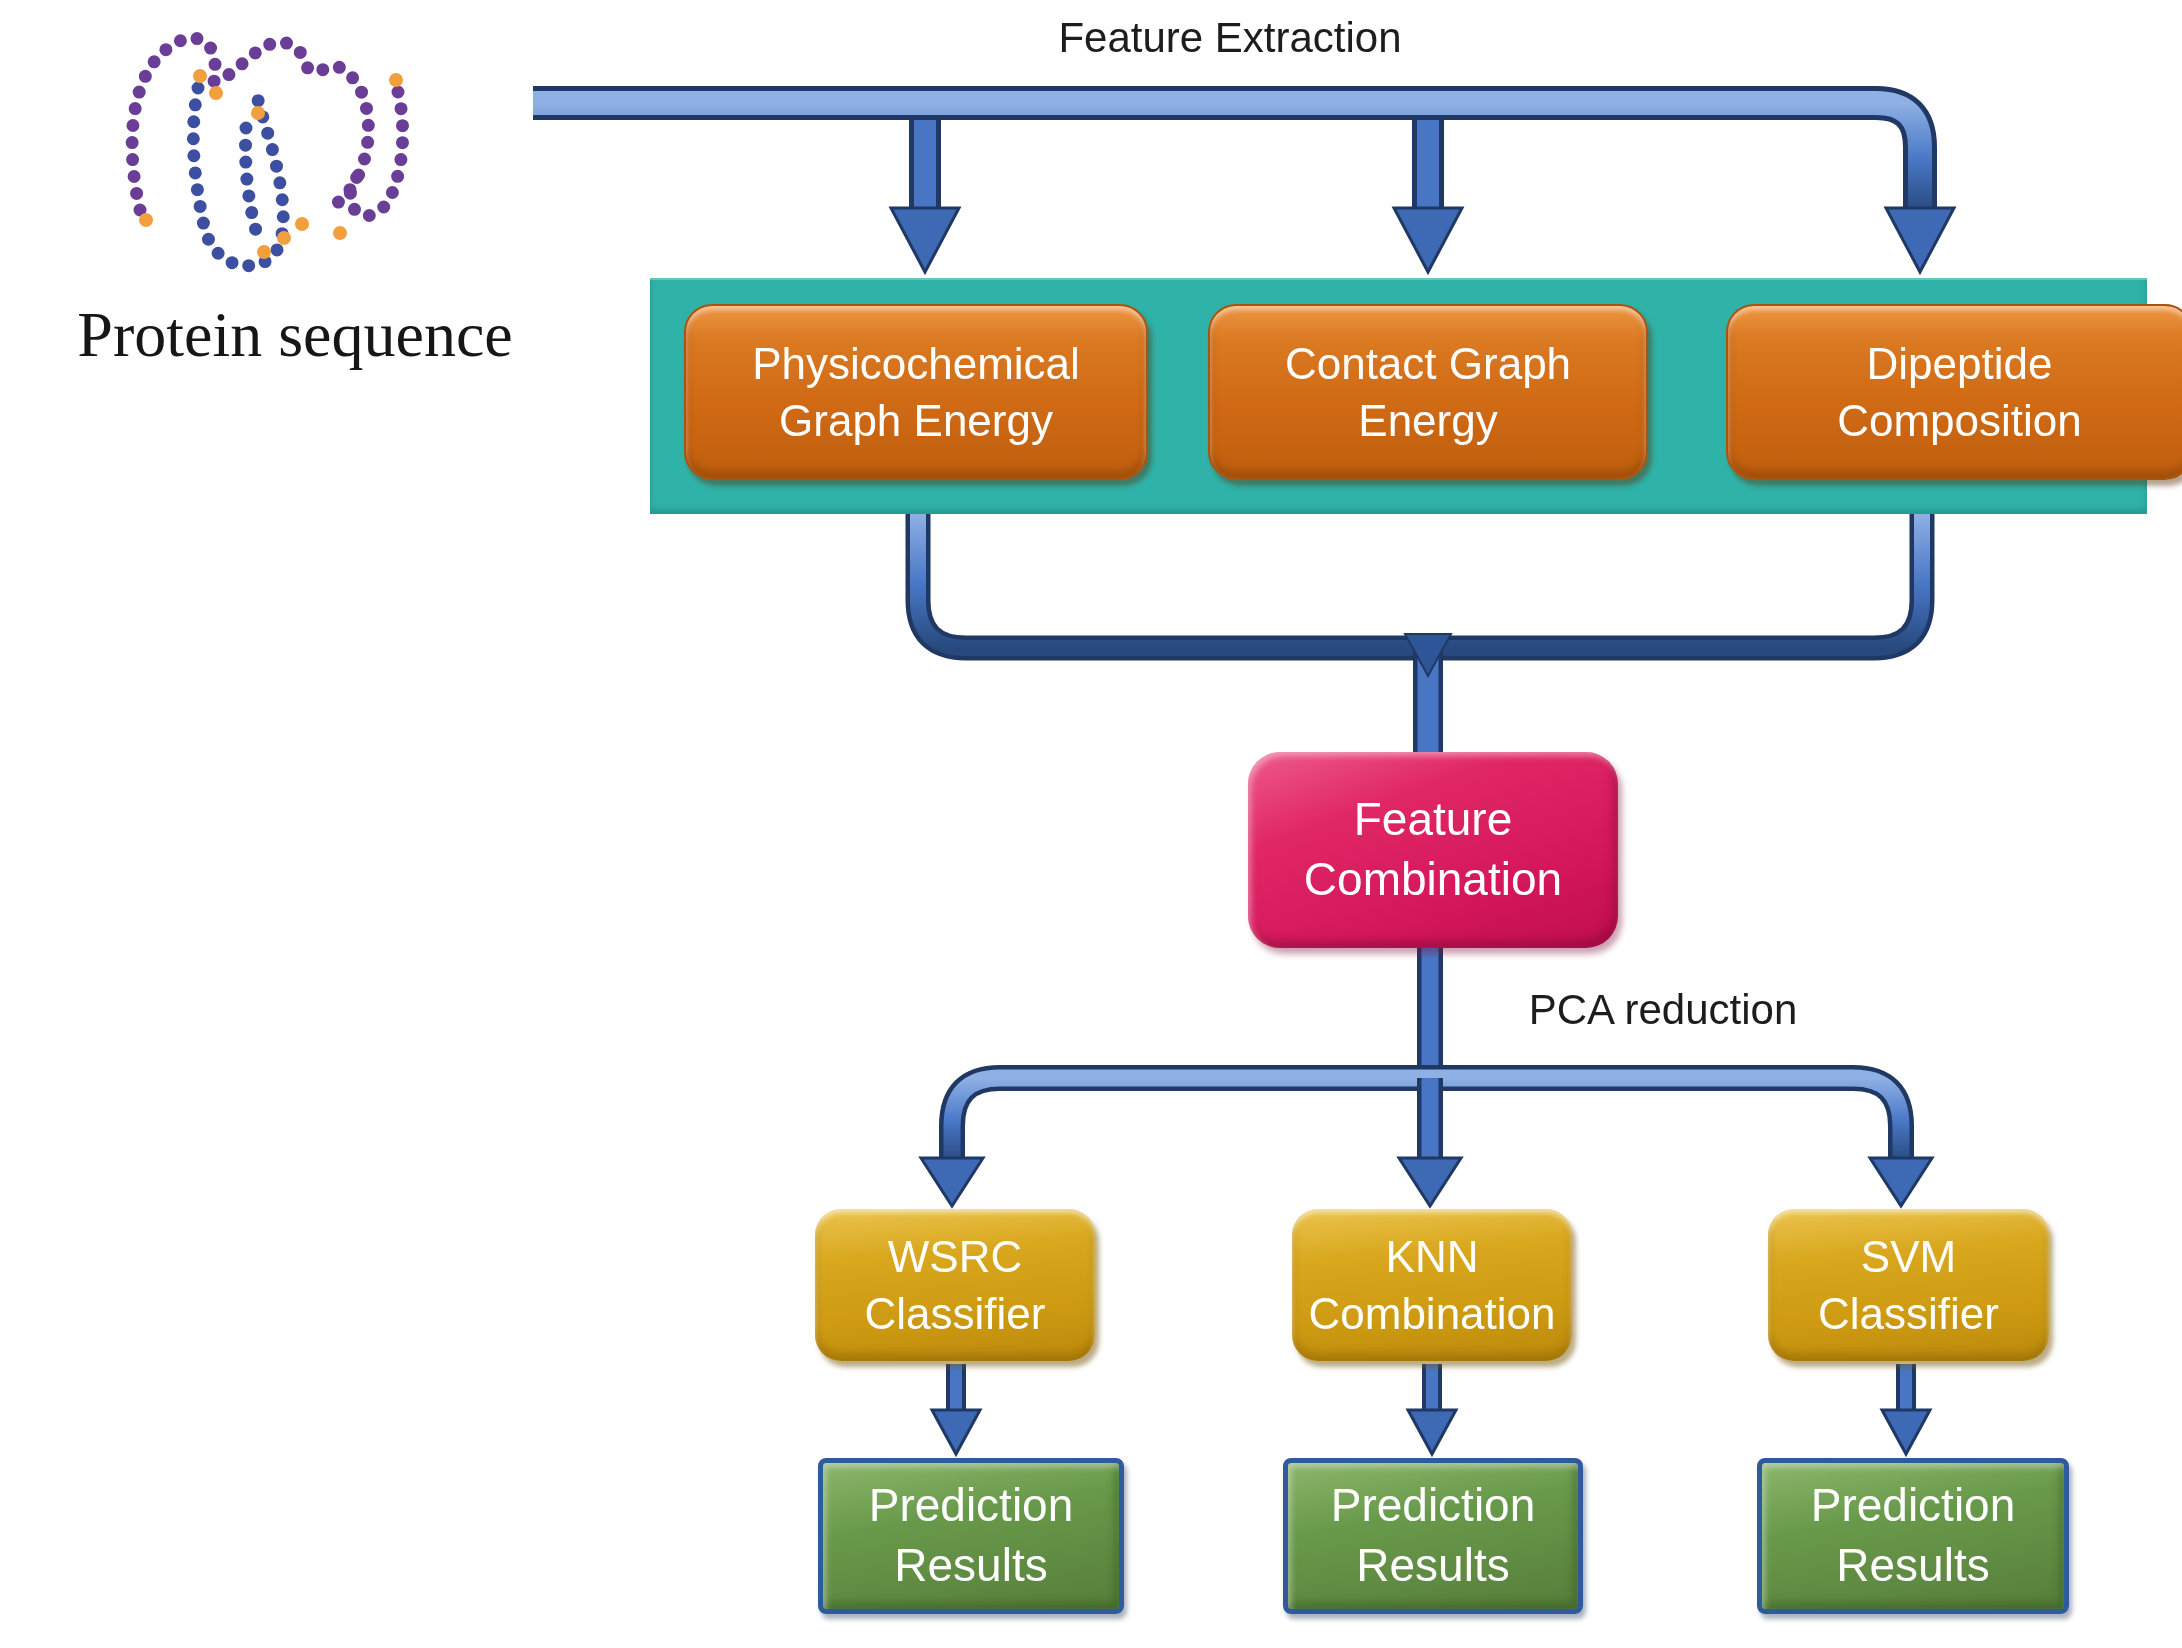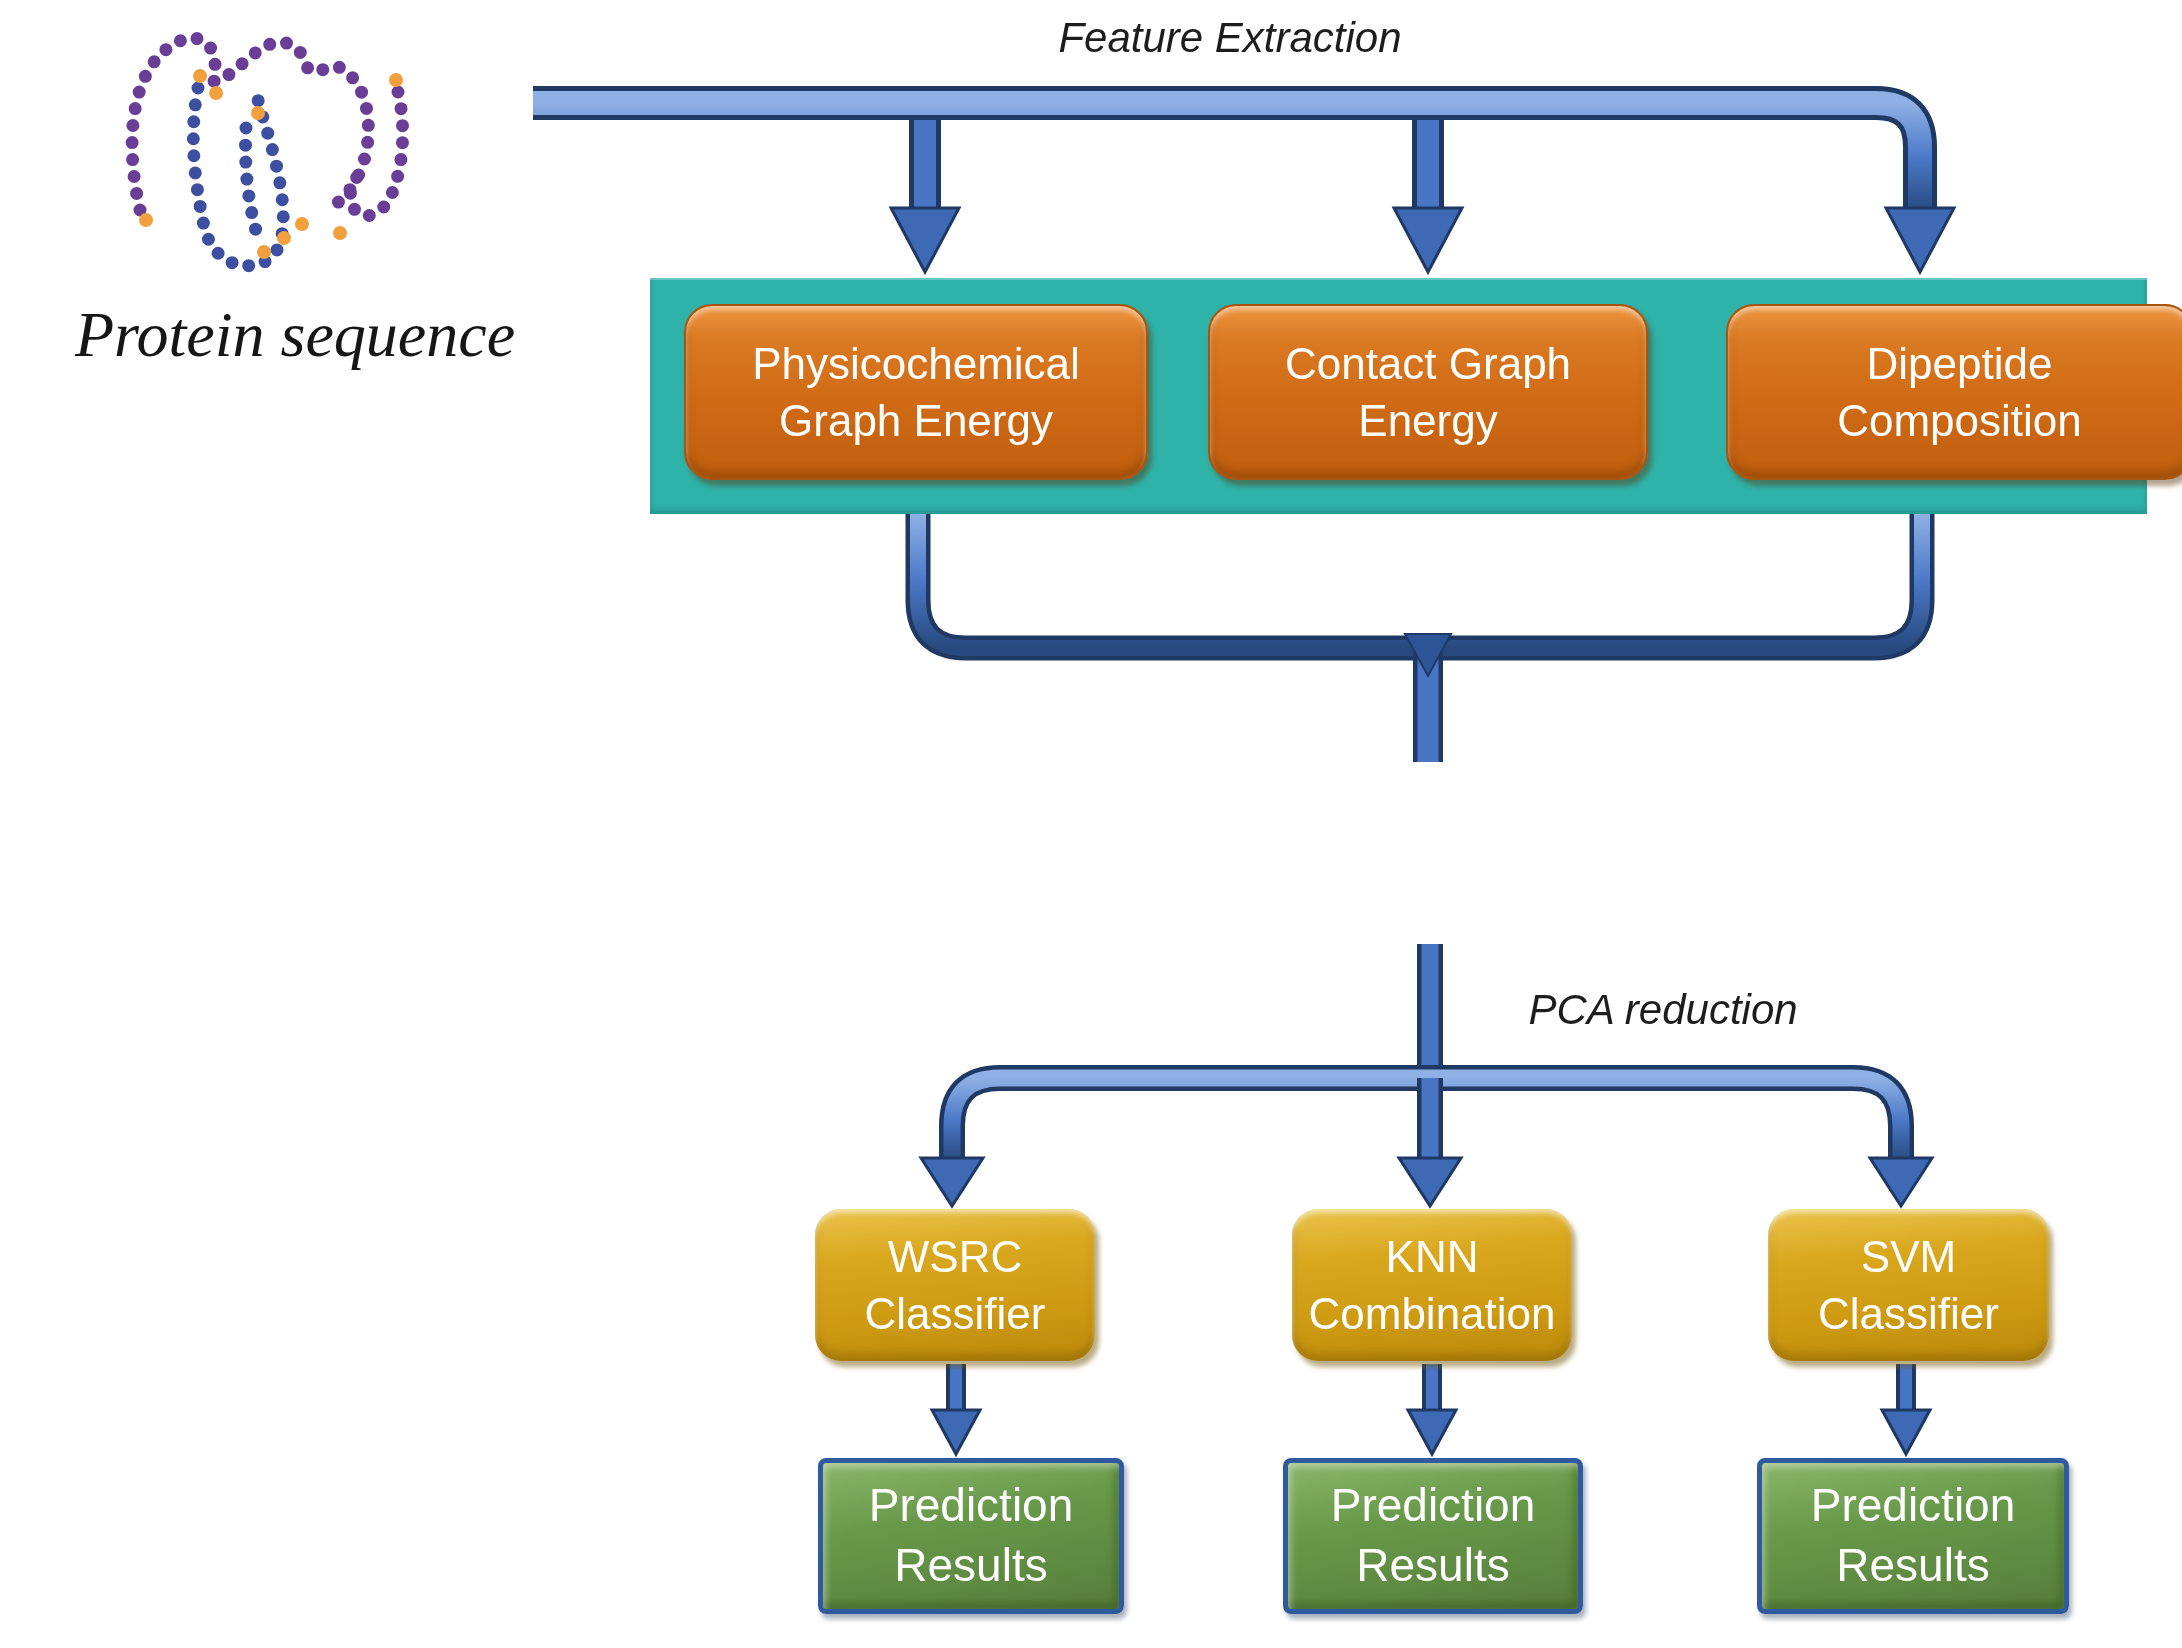--- a/index.html
+++ b/index.html
@@ -23,21 +23,21 @@
                    4px 6px 6px rgba(130,20,60,.4);}
   .yellow{background:linear-gradient(175deg,#EBC44E 0%,#D9A81F 30%,#CD9A12 68%,#BB890B 100%);
           border-radius:26px;font-size:44px;
           box-shadow:inset 0 4px 5px rgba(255,255,255,.55), inset 0 -7px 9px rgba(120,85,0,.4),
                      4px 6px 5px rgba(120,90,10,.5);}
   .green{background:linear-gradient(170deg,#8CB56B 0%,#68994A 38%,#577E3A 100%);
          border:5px solid #2F5B9E;border-radius:8px;font-size:46px;
          box-shadow:inset 3px 4px 6px rgba(255,255,255,.4), inset -4px -6px 8px rgba(30,60,15,.35),
                     3px 5px 5px rgba(40,60,90,.4);}
 
-  .lbl{position:absolute;color:#1d1d1d;text-align:center;white-space:nowrap;font-style:italic;}
+  .lbl{position:absolute;color:#1d1d1d;text-align:center;white-space:nowrap;}
   .lbl-feature{left:940px;top:14px;width:580px;font-size:42px;}
   .lbl-pca{left:1478px;top:986px;width:370px;font-size:42px;}
   .lbl-protein{left:15px;top:298px;width:560px;font-size:64px;
                font-family:"Liberation Serif",serif;color:#161616;}
 
   .b-physico{left:684px;top:304px;width:464px;height:176px;}
   .b-contact{left:1208px;top:304px;width:440px;height:176px;}
   .b-dipept {left:1726px;top:304px;width:467px;height:176px;}
   .b-comb   {left:1248px;top:752px;width:370px;height:196px;}
   .b-wsrc   {left:815px;top:1209px;width:280px;height:152px;}
@@ -137,20 +137,23 @@
   <div class="box orange b-physico">
     <span>Physicochemical Graph Energy</span>
   </div>
   <div class="box orange b-contact">
     <span>Contact Graph Energy</span>
   </div>
   <div class="box orange b-dipept">
     <span>Dipeptide Composition</span>
   </div>
 
+  <div class="box pink b-comb">
+    <span>Feature Combination</span>
+  </div>
 
   <div class="box yellow b-wsrc">
     <span>WSRC Classifier</span>
   </div>
   <div class="box yellow b-knn">
     <span>KNN Combination</span>
   </div>
   <div class="box yellow b-svm">
     <span>SVM Classifier</span>
   </div>

